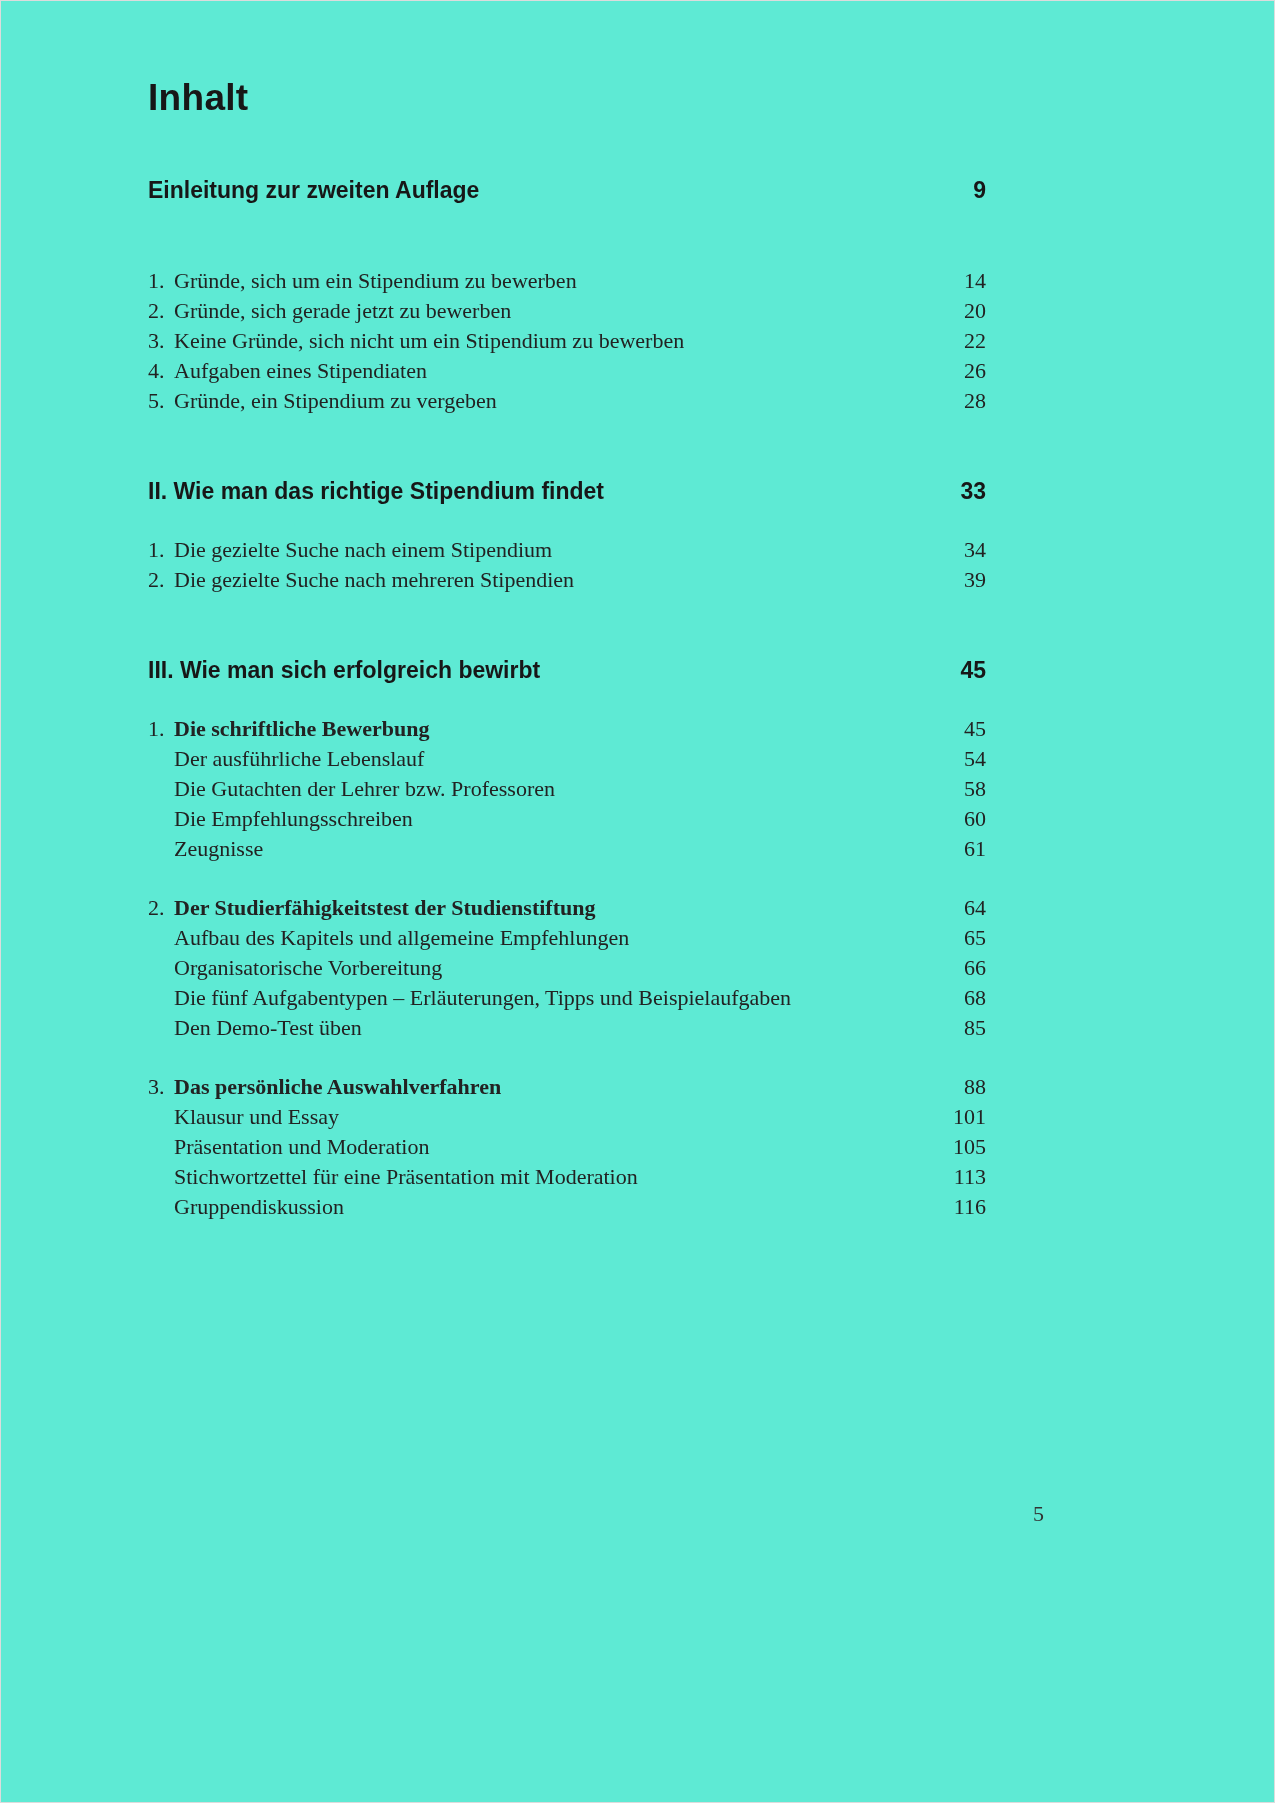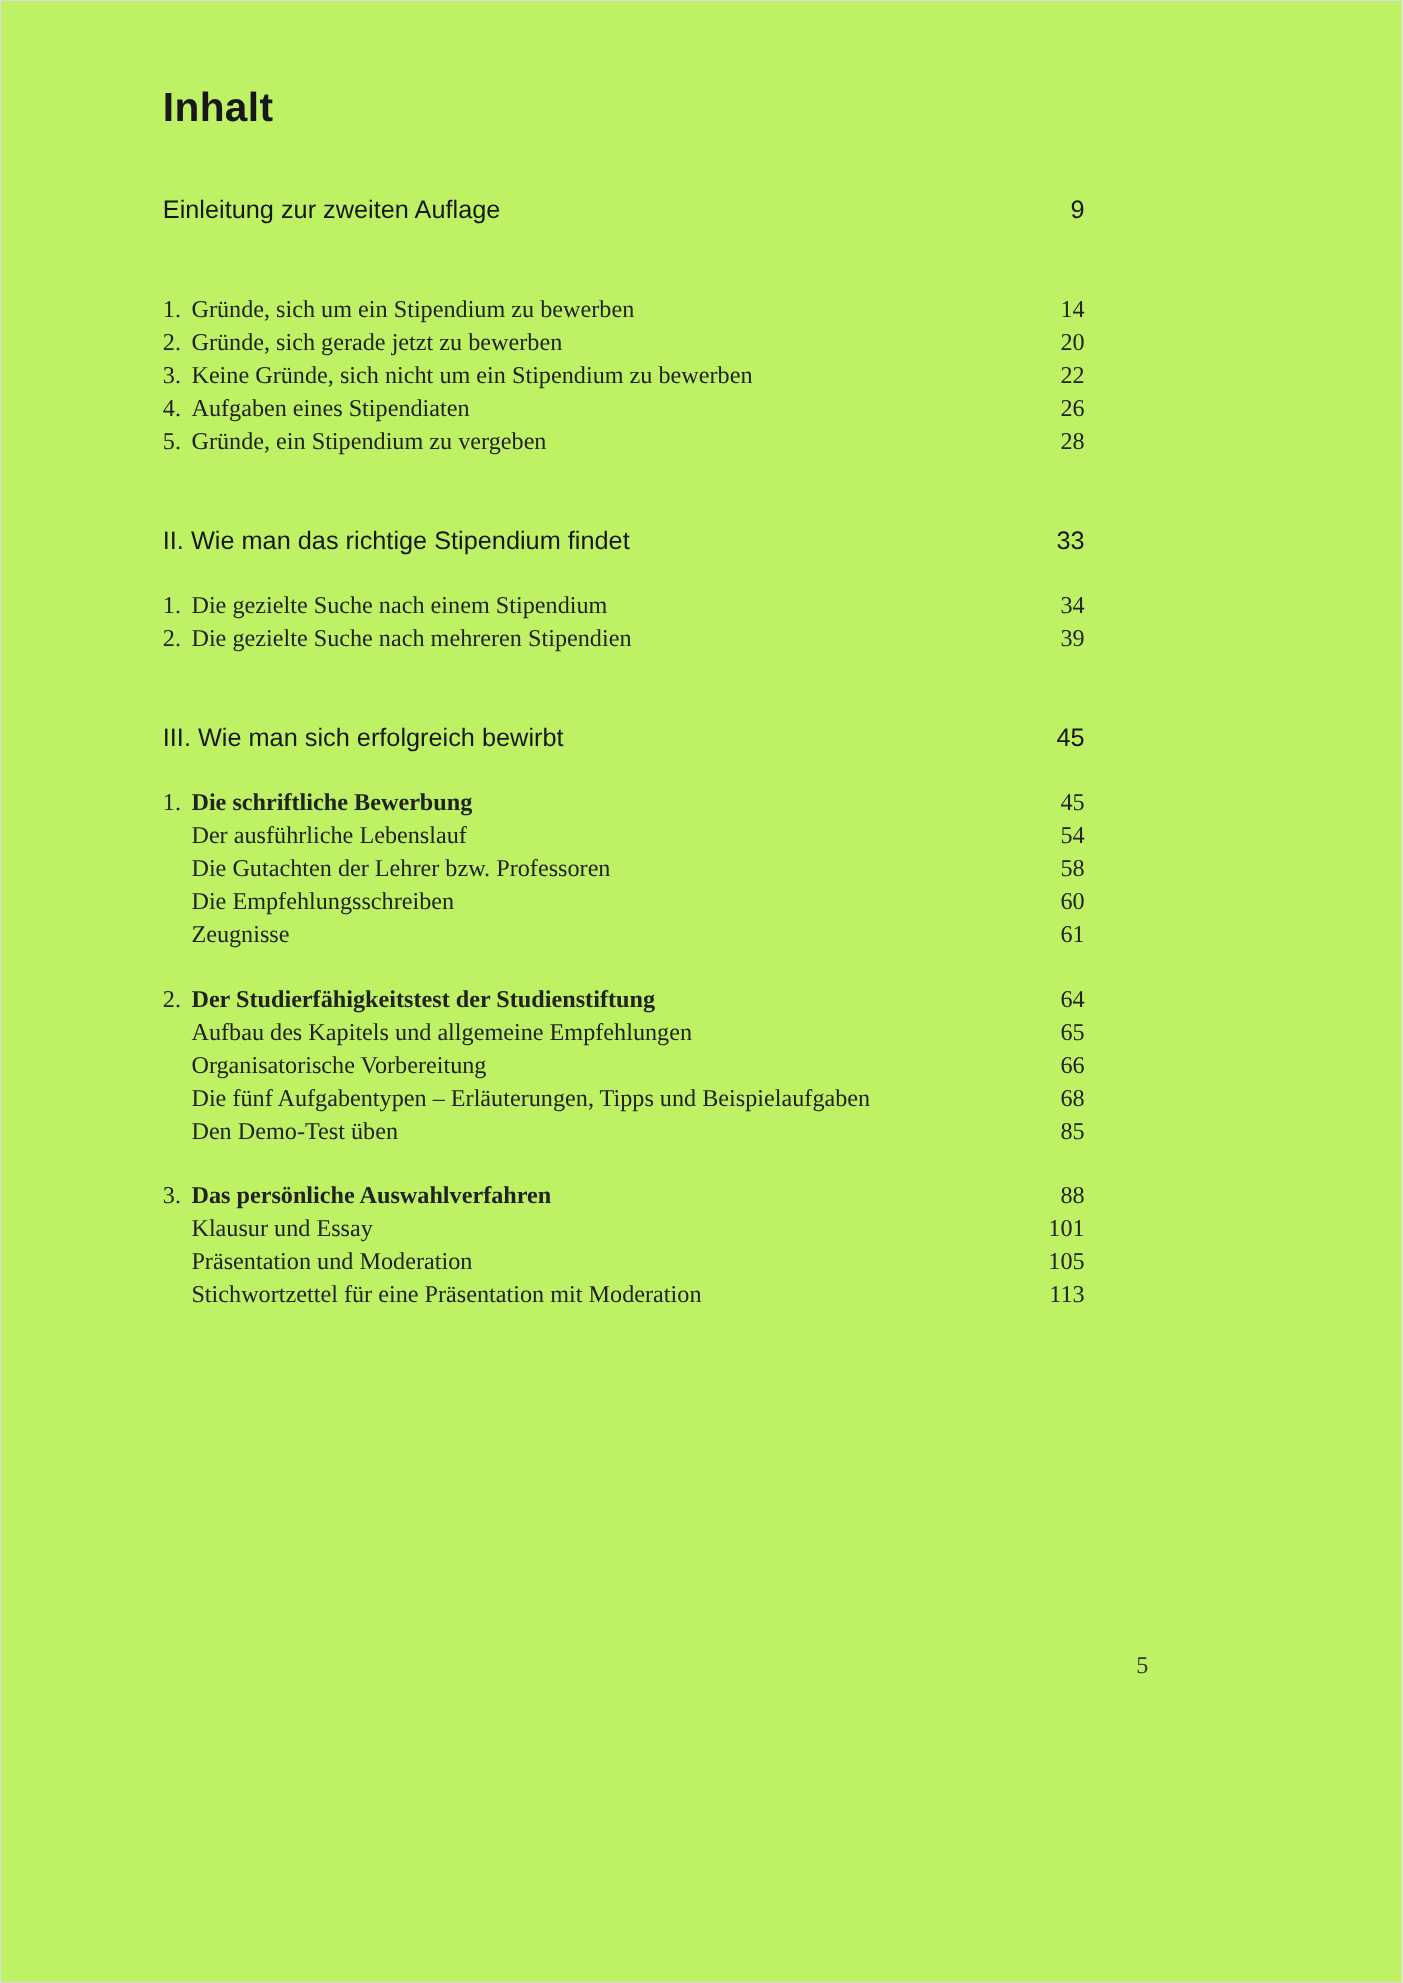--- a/index.html
+++ b/index.html
@@ -3,21 +3,21 @@
 <meta charset="utf-8">
 <style>
   * { margin: 0; padding: 0; box-sizing: border-box; }
   html, body { background: #ffffff; }
   body { width: 1275px; }
 
   .page {
     position: relative;
     width: 1275px;
     height: 1803px;
-    background: #bef264;
+    background: #5eead4;
     border: 1px solid #dcdcdc;
     font-family: "Liberation Serif", serif;
     color: #1e1e1e;
     overflow: hidden;
   }
 
   .content {
     position: absolute;
     left: 147px;
     top: 0;
@@ -41,21 +41,21 @@
   .fill { flex: 1 1 auto; min-width: 0; }
 
   .pg {
     white-space: nowrap;
     text-align: right;
     margin-left: 14px;
   }
 
   .heading-row {
     font-family: "Liberation Sans", sans-serif;
-    font-weight: 400;
+    font-weight: 700;
     font-size: 23px;
     color: #171717;
   }
 
   .intro-row { margin-top: 58px; }
 
   .section { margin-top: 62px; }
   .section-heading { margin-bottom: 30px; }
 
   .entry {
@@ -208,19 +208,23 @@
           <span class="pg">101</span>
         </div>
         <div class="row entry sub">
           <span class="fill">Präsentation und Moderation</span>
           <span class="pg">105</span>
         </div>
         <div class="row entry sub">
           <span class="fill">Stichwortzettel für eine Präsentation mit Moderation</span>
           <span class="pg">113</span>
         </div>
+        <div class="row entry sub">
+          <span class="fill">Gruppendiskussion</span>
+          <span class="pg">116</span>
+        </div>
       </div>
 
     </div>
   </div>
 
   <div class="footer-pagenum">5</div>
 </div>
 
 </body></html>

